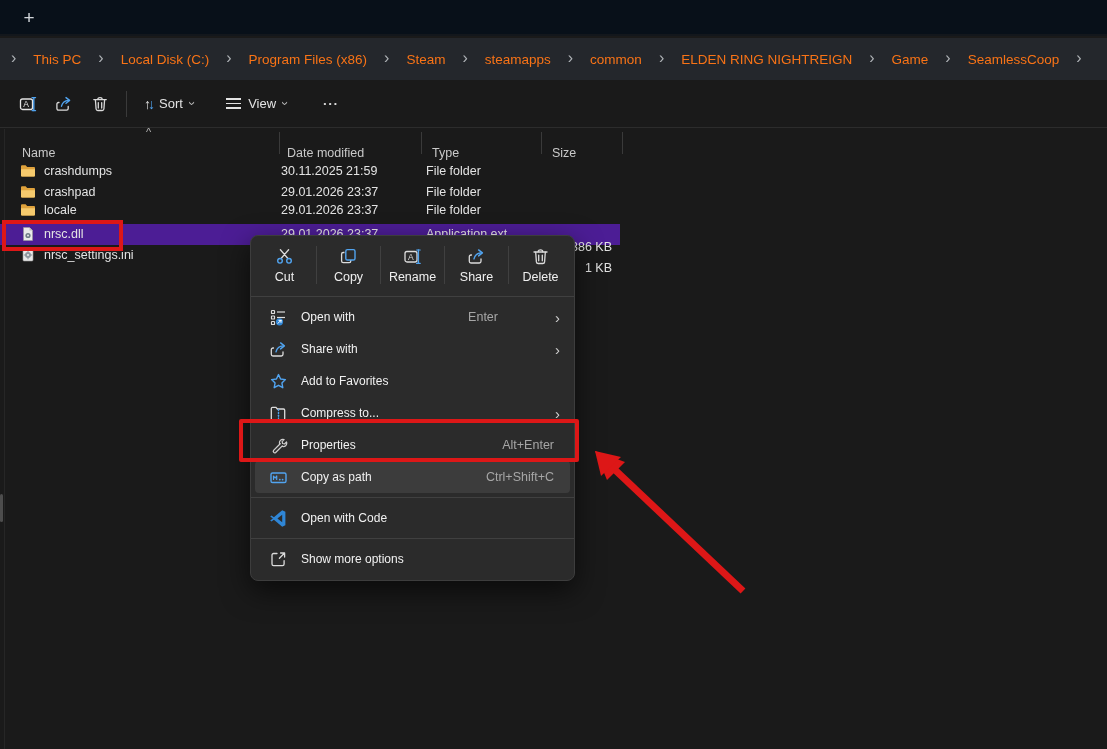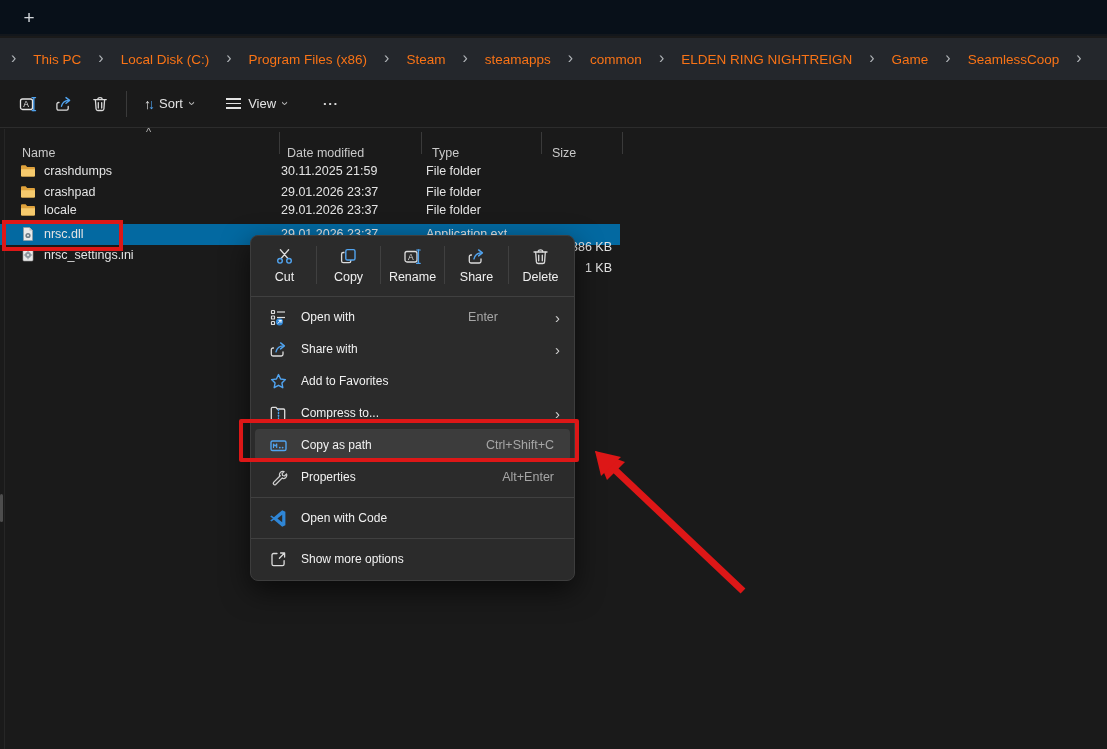--- a/index.html
+++ b/index.html
@@ -43,21 +43,21 @@
   .left-scroll-thumb { position:absolute; left:0; top:494px; width:3px; height:28px; background:#4d4d4d; border-radius:2px; }
 
   
   .headers { position:absolute; left:6px; top:130px; width:660px; height:26px; font-size:12.5px; color:#c9c9c9; }
   .hdr { position:absolute; top:16px; cursor:pointer; }
   .hdr-sep { position:absolute; top:2px; width:1px; height:22px; background:#3a3a3a; }
   .sort-caret { position:absolute; left:140px; top:-4px; color:#b5b5b5; font-size:11px; }
 
   
   .row { position:absolute; left:0; width:660px; height:21px; font-size:12.5px; color:#e3e3e3; cursor:default; }
-  .row.selected { background:#0369a1; width:620px; }
+  .row.selected { background:#4c1d95; width:620px; }
   .cell-icon { position:absolute; left:20px; top:2px; }
   .cell-name { position:absolute; left:44px; top:3px; white-space:nowrap; }
   .cell-date { position:absolute; left:281px; top:3px; white-space:nowrap; }
   .cell-type { position:absolute; left:426px; top:3px; white-space:nowrap; }
   .cell-size { position:absolute; left:500px; top:3px; width:112px; text-align:right; white-space:nowrap;margin-top:13px; }
 
   
   .menu { position:absolute; left:250px; top:235px; width:325px;
     background:#2b2b2b; border:1px solid #3d3d3d; border-radius:8px;
     box-shadow:0 10px 28px rgba(0,0,0,.6); padding:4px 0 5px; z-index:5; }
@@ -367,42 +367,42 @@
             <line x1="9.5" y1="8.4" x2="9.5" y2="9.4"></line>
             <line x1="9.5" y1="11.2" x2="9.5" y2="12.2"></line>
             <line x1="9.5" y1="14" x2="9.5" y2="14.6"></line>
           </g>
         </svg>
     </span>
     <span class="mi-label">Compress to...</span>
     <span class="mi-chev">›</span>
   </div>
 
+  <div class="menu-item">
+    <span class="mi-icon">
+      <svg width="19" height="19" viewBox="0 0 19 19">
+          <path d="M11.2 7.8 L4.6 14.4 a1.5 1.5 0 0 0 2.1 2.1 L13.3 9.9" fill="none" stroke="#cfcfcf" stroke-width="1.3" stroke-linecap="round"></path>
+          <path d="M10.8 8.2 a3.4 3.4 0 0 1 4.3-4.6 l-2 2 .5 1.9 1.9.5 2-2 a3.4 3.4 0 0 1-4.6 4.3" fill="none" stroke="#cfcfcf" stroke-width="1.2" stroke-linejoin="round"></path>
+        </svg>
+    </span>
+    <span class="mi-label">Properties</span>
+    <span class="mi-shortcut">Alt+Enter</span>
+  </div>
+
   <div class="menu-item hover">
     <span class="mi-icon">
       <svg width="19" height="19" viewBox="0 0 19 19">
           <rect x="2" y="5" width="15" height="9.5" rx="1.6" fill="none" stroke="#51a4f0" stroke-width="1.4"></rect>
           <path d="M4.5 11.5 V8 l1.6 2 1.6-2 v3.5" fill="none" stroke="#51a4f0" stroke-width="1.2" stroke-linecap="round" stroke-linejoin="round"></path>
           <circle cx="10.8" cy="11.6" r=".9" fill="#51a4f0"></circle>
           <circle cx="13.6" cy="11.6" r=".9" fill="#51a4f0"></circle>
         </svg>
     </span>
     <span class="mi-label">Copy as path</span>
     <span class="mi-shortcut">Ctrl+Shift+C</span>
-  </div>
-
-  <div class="menu-item">
-    <span class="mi-icon">
-      <svg width="19" height="19" viewBox="0 0 19 19">
-          <path d="M11.2 7.8 L4.6 14.4 a1.5 1.5 0 0 0 2.1 2.1 L13.3 9.9" fill="none" stroke="#cfcfcf" stroke-width="1.3" stroke-linecap="round"></path>
-          <path d="M10.8 8.2 a3.4 3.4 0 0 1 4.3-4.6 l-2 2 .5 1.9 1.9.5 2-2 a3.4 3.4 0 0 1-4.6 4.3" fill="none" stroke="#cfcfcf" stroke-width="1.2" stroke-linejoin="round"></path>
-        </svg>
-    </span>
-    <span class="mi-label">Properties</span>
-    <span class="mi-shortcut">Alt+Enter</span>
   </div>
 
   <div class="menu-sep"></div>
 
   <div class="menu-item">
     <span class="mi-icon">
       <svg width="19" height="19" viewBox="0 0 19 19">
           <path fill-rule="evenodd" d="M13.2 1.2 L16.4 2.7 V16.3 L13.2 17.8 L4.9 10.7 L2.5 12.6 L1.2 11.4 L3.9 9.5 L1.2 7.6 L2.5 6.4 L4.9 8.3 Z M13.2 5.8 L8.4 9.5 L13.2 13.2 Z" fill="#2f86d6"></path>
         </svg>
     </span>

